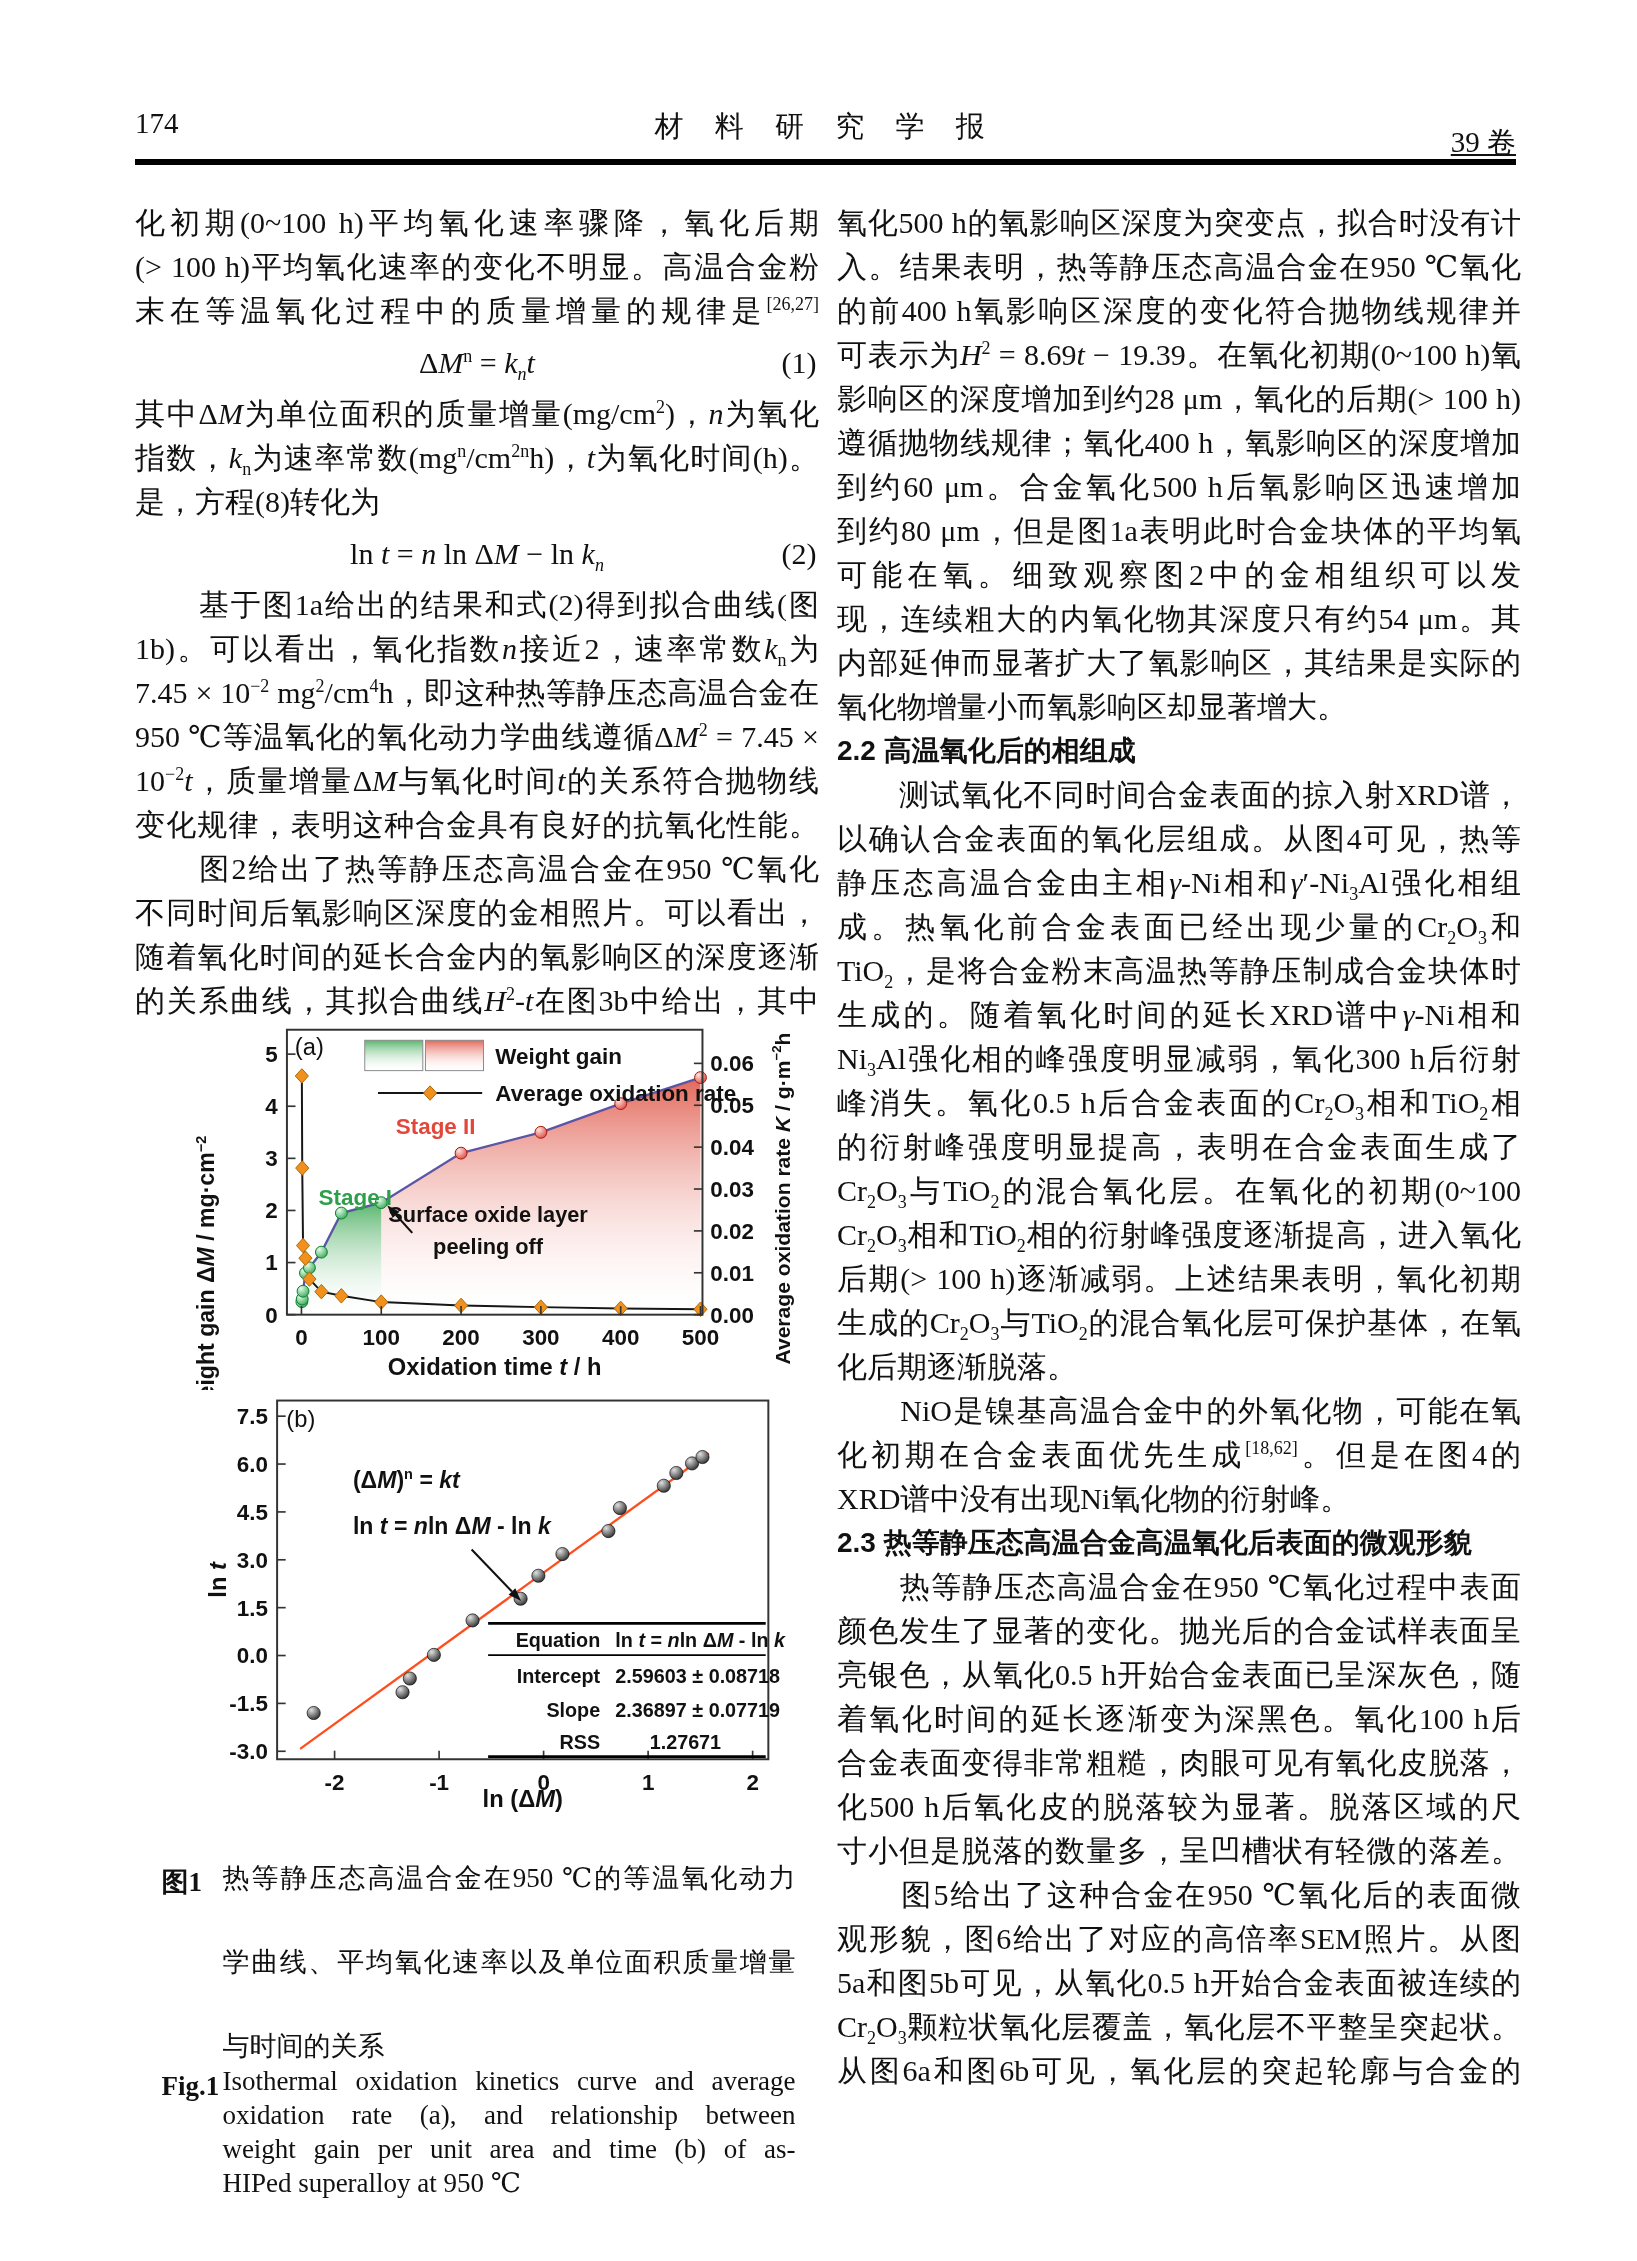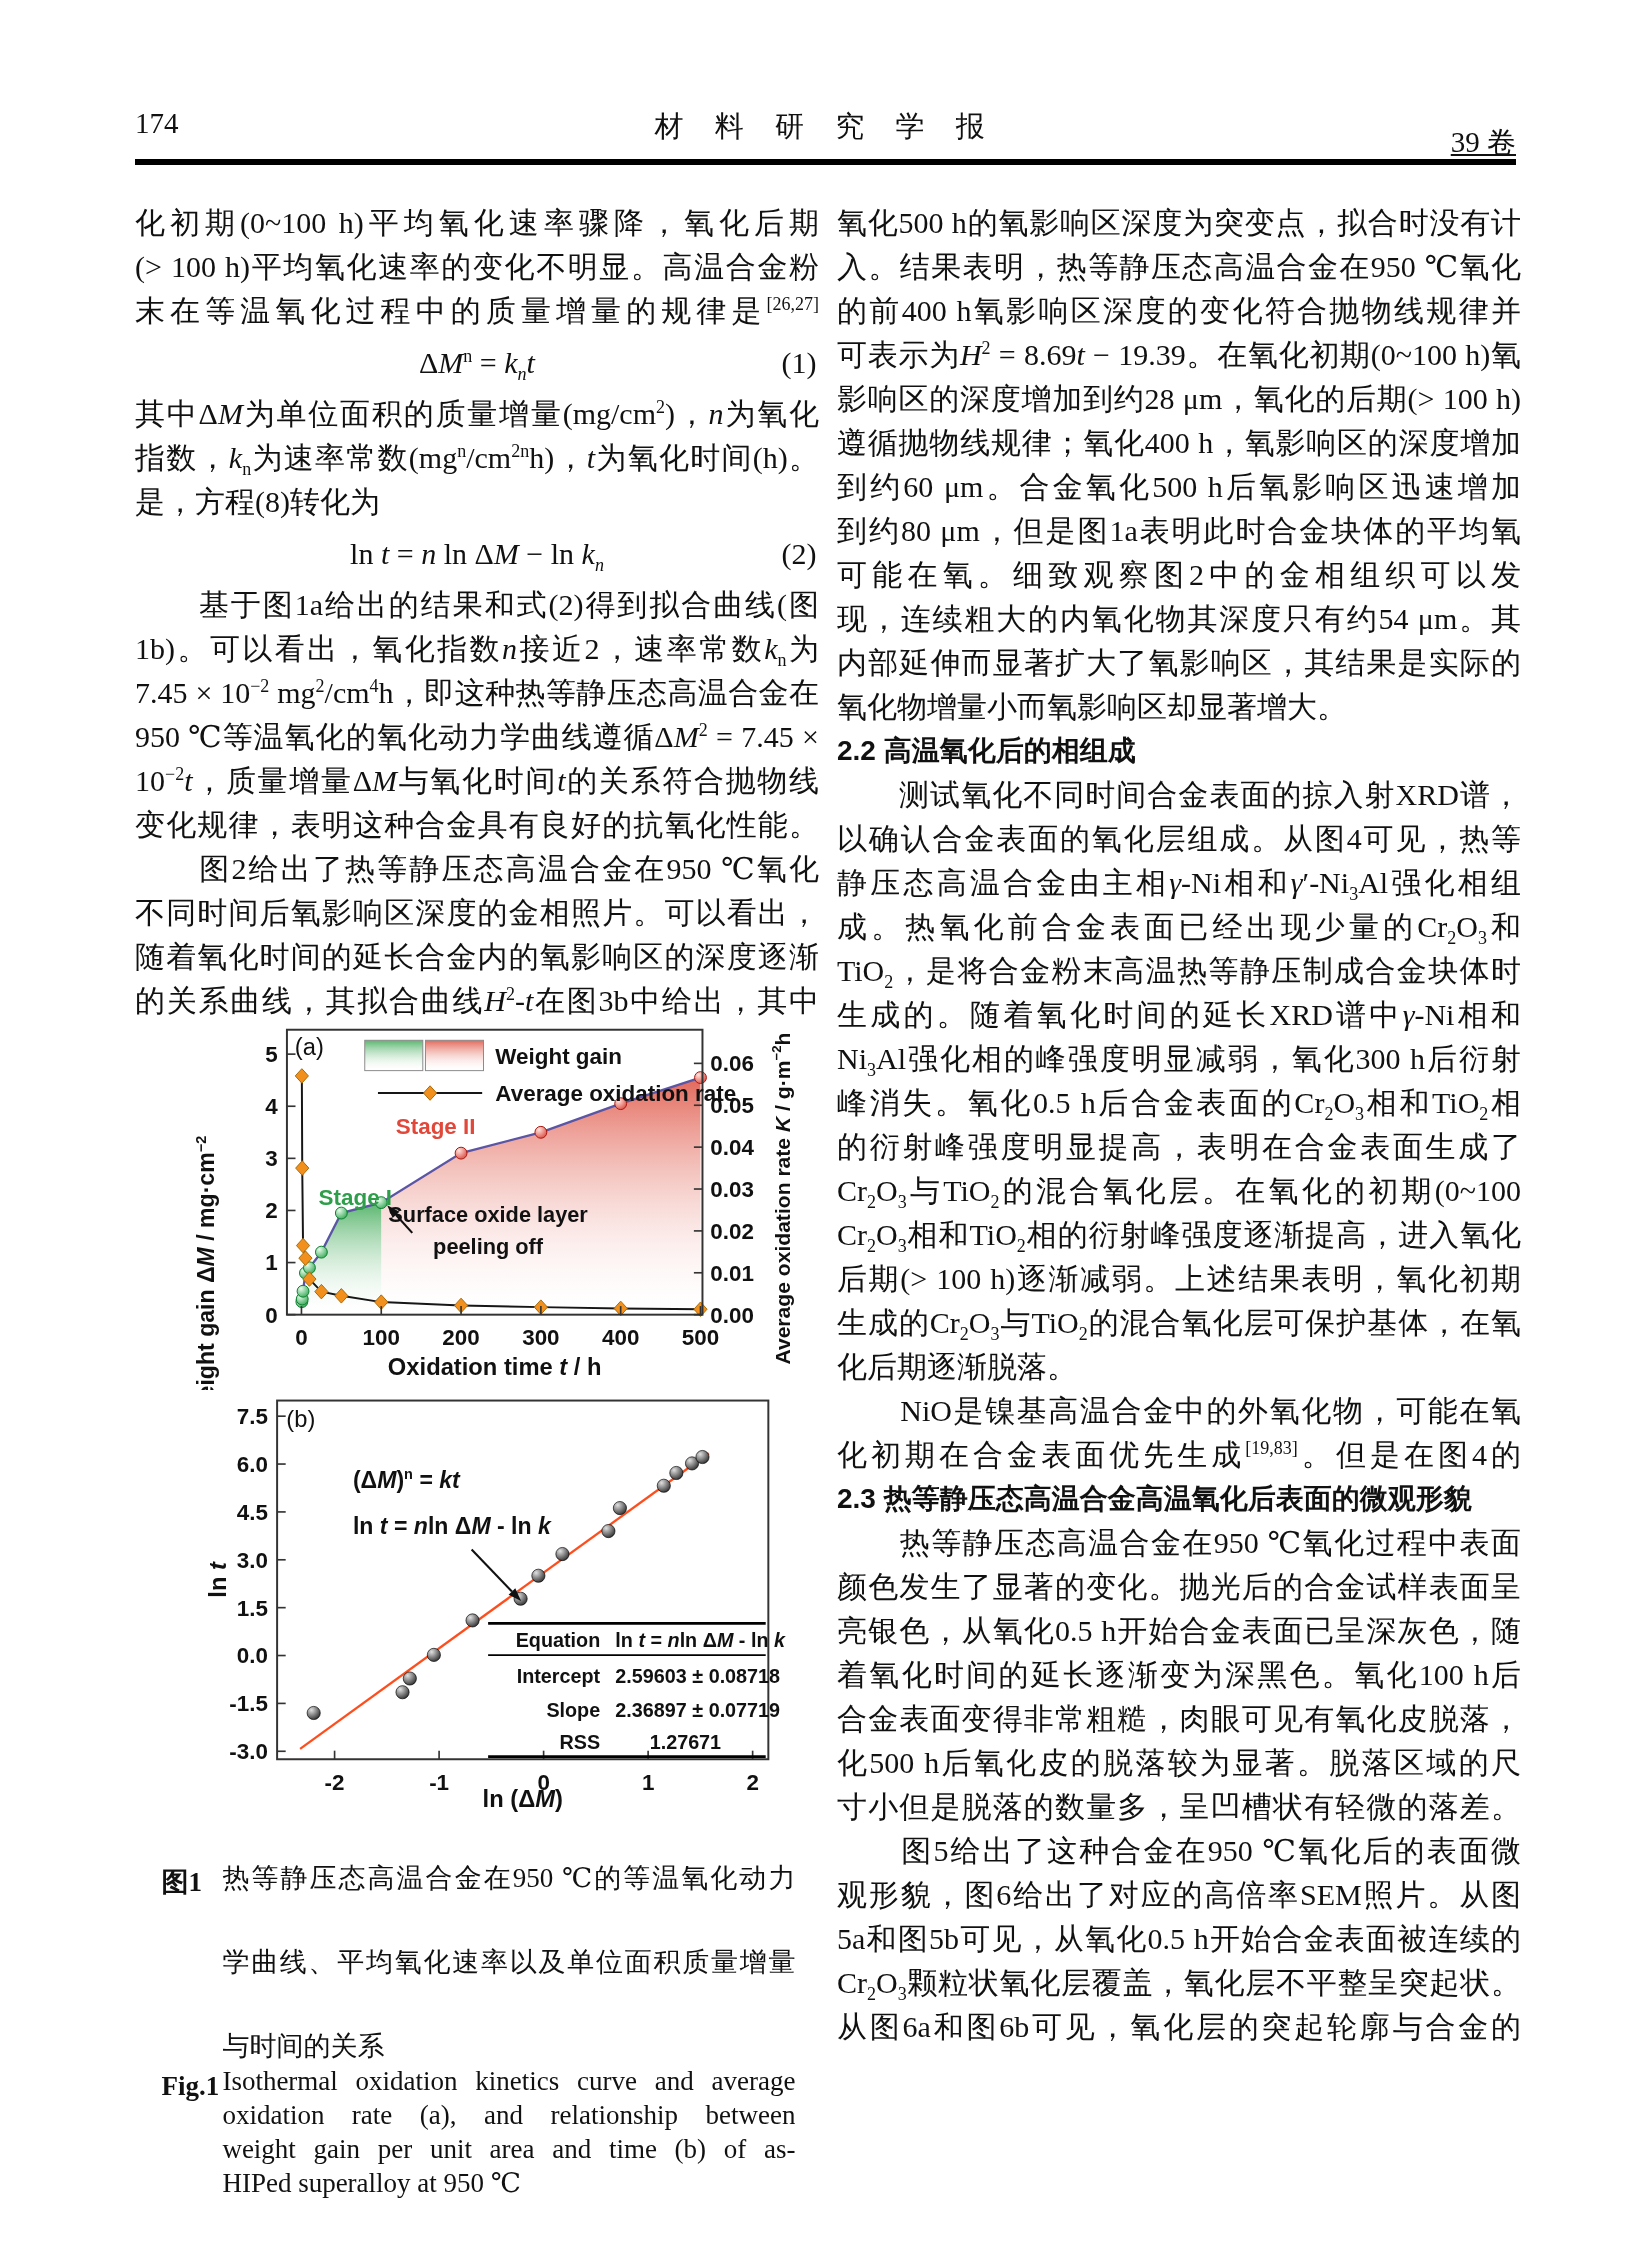--- a/index.html
+++ b/index.html
@@ -293,21 +293,22 @@
       <div class="line">峰消失。氧化0.5 h后合金表面的Cr<sub>2</sub>O<sub>3</sub>相和TiO<sub>2</sub>相</div>
       <div class="line">的衍射峰强度明显提高，表明在合金表面生成了</div>
       <div class="line">Cr<sub>2</sub>O<sub>3</sub>与TiO<sub>2</sub>的混合氧化层。在氧化的初期(0~100 h)，</div>
       <div class="line">Cr<sub>2</sub>O<sub>3</sub>相和TiO<sub>2</sub>相的衍射峰强度逐渐提高，进入氧化</div>
       <div class="line">后期(&gt; 100 h)逐渐减弱。上述结果表明，氧化初期</div>
       <div class="line">生成的Cr<sub>2</sub>O<sub>3</sub>与TiO<sub>2</sub>的混合氧化层可保护基体，在氧</div>
       <div class="line last">化后期逐渐脱落。</div>
     </div>
     <div>
       <div class="line">　　NiO是镍基高温合金中的外氧化物，可能在氧</div>
-      <div class="line">化初期在合金表面优先生成<sup>[19,83]</sup>。但是在图4的</div>
+      <div class="line">化初期在合金表面优先生成<sup>[18,62]</sup>。但是在图4的</div>
+      <div class="line last">XRD谱中没有出现Ni氧化物的衍射峰。</div>
     </div>
     <div class="h">2.3 热等静压态高温合金高温氧化后表面的微观形貌</div>
     <div>
       <div class="line">　　热等静压态高温合金在950 ℃氧化过程中表面</div>
       <div class="line">颜色发生了显著的变化。抛光后的合金试样表面呈</div>
       <div class="line">亮银色，从氧化0.5 h开始合金表面已呈深灰色，随</div>
       <div class="line">着氧化时间的延长逐渐变为深黑色。氧化100 h后</div>
       <div class="line">合金表面变得非常粗糙，肉眼可见有氧化皮脱落，氧</div>
       <div class="line">化500 h后氧化皮的脱落较为显著。脱落区域的尺</div>
       <div class="line">寸小但是脱落的数量多，呈凹槽状有轻微的落差。</div>

